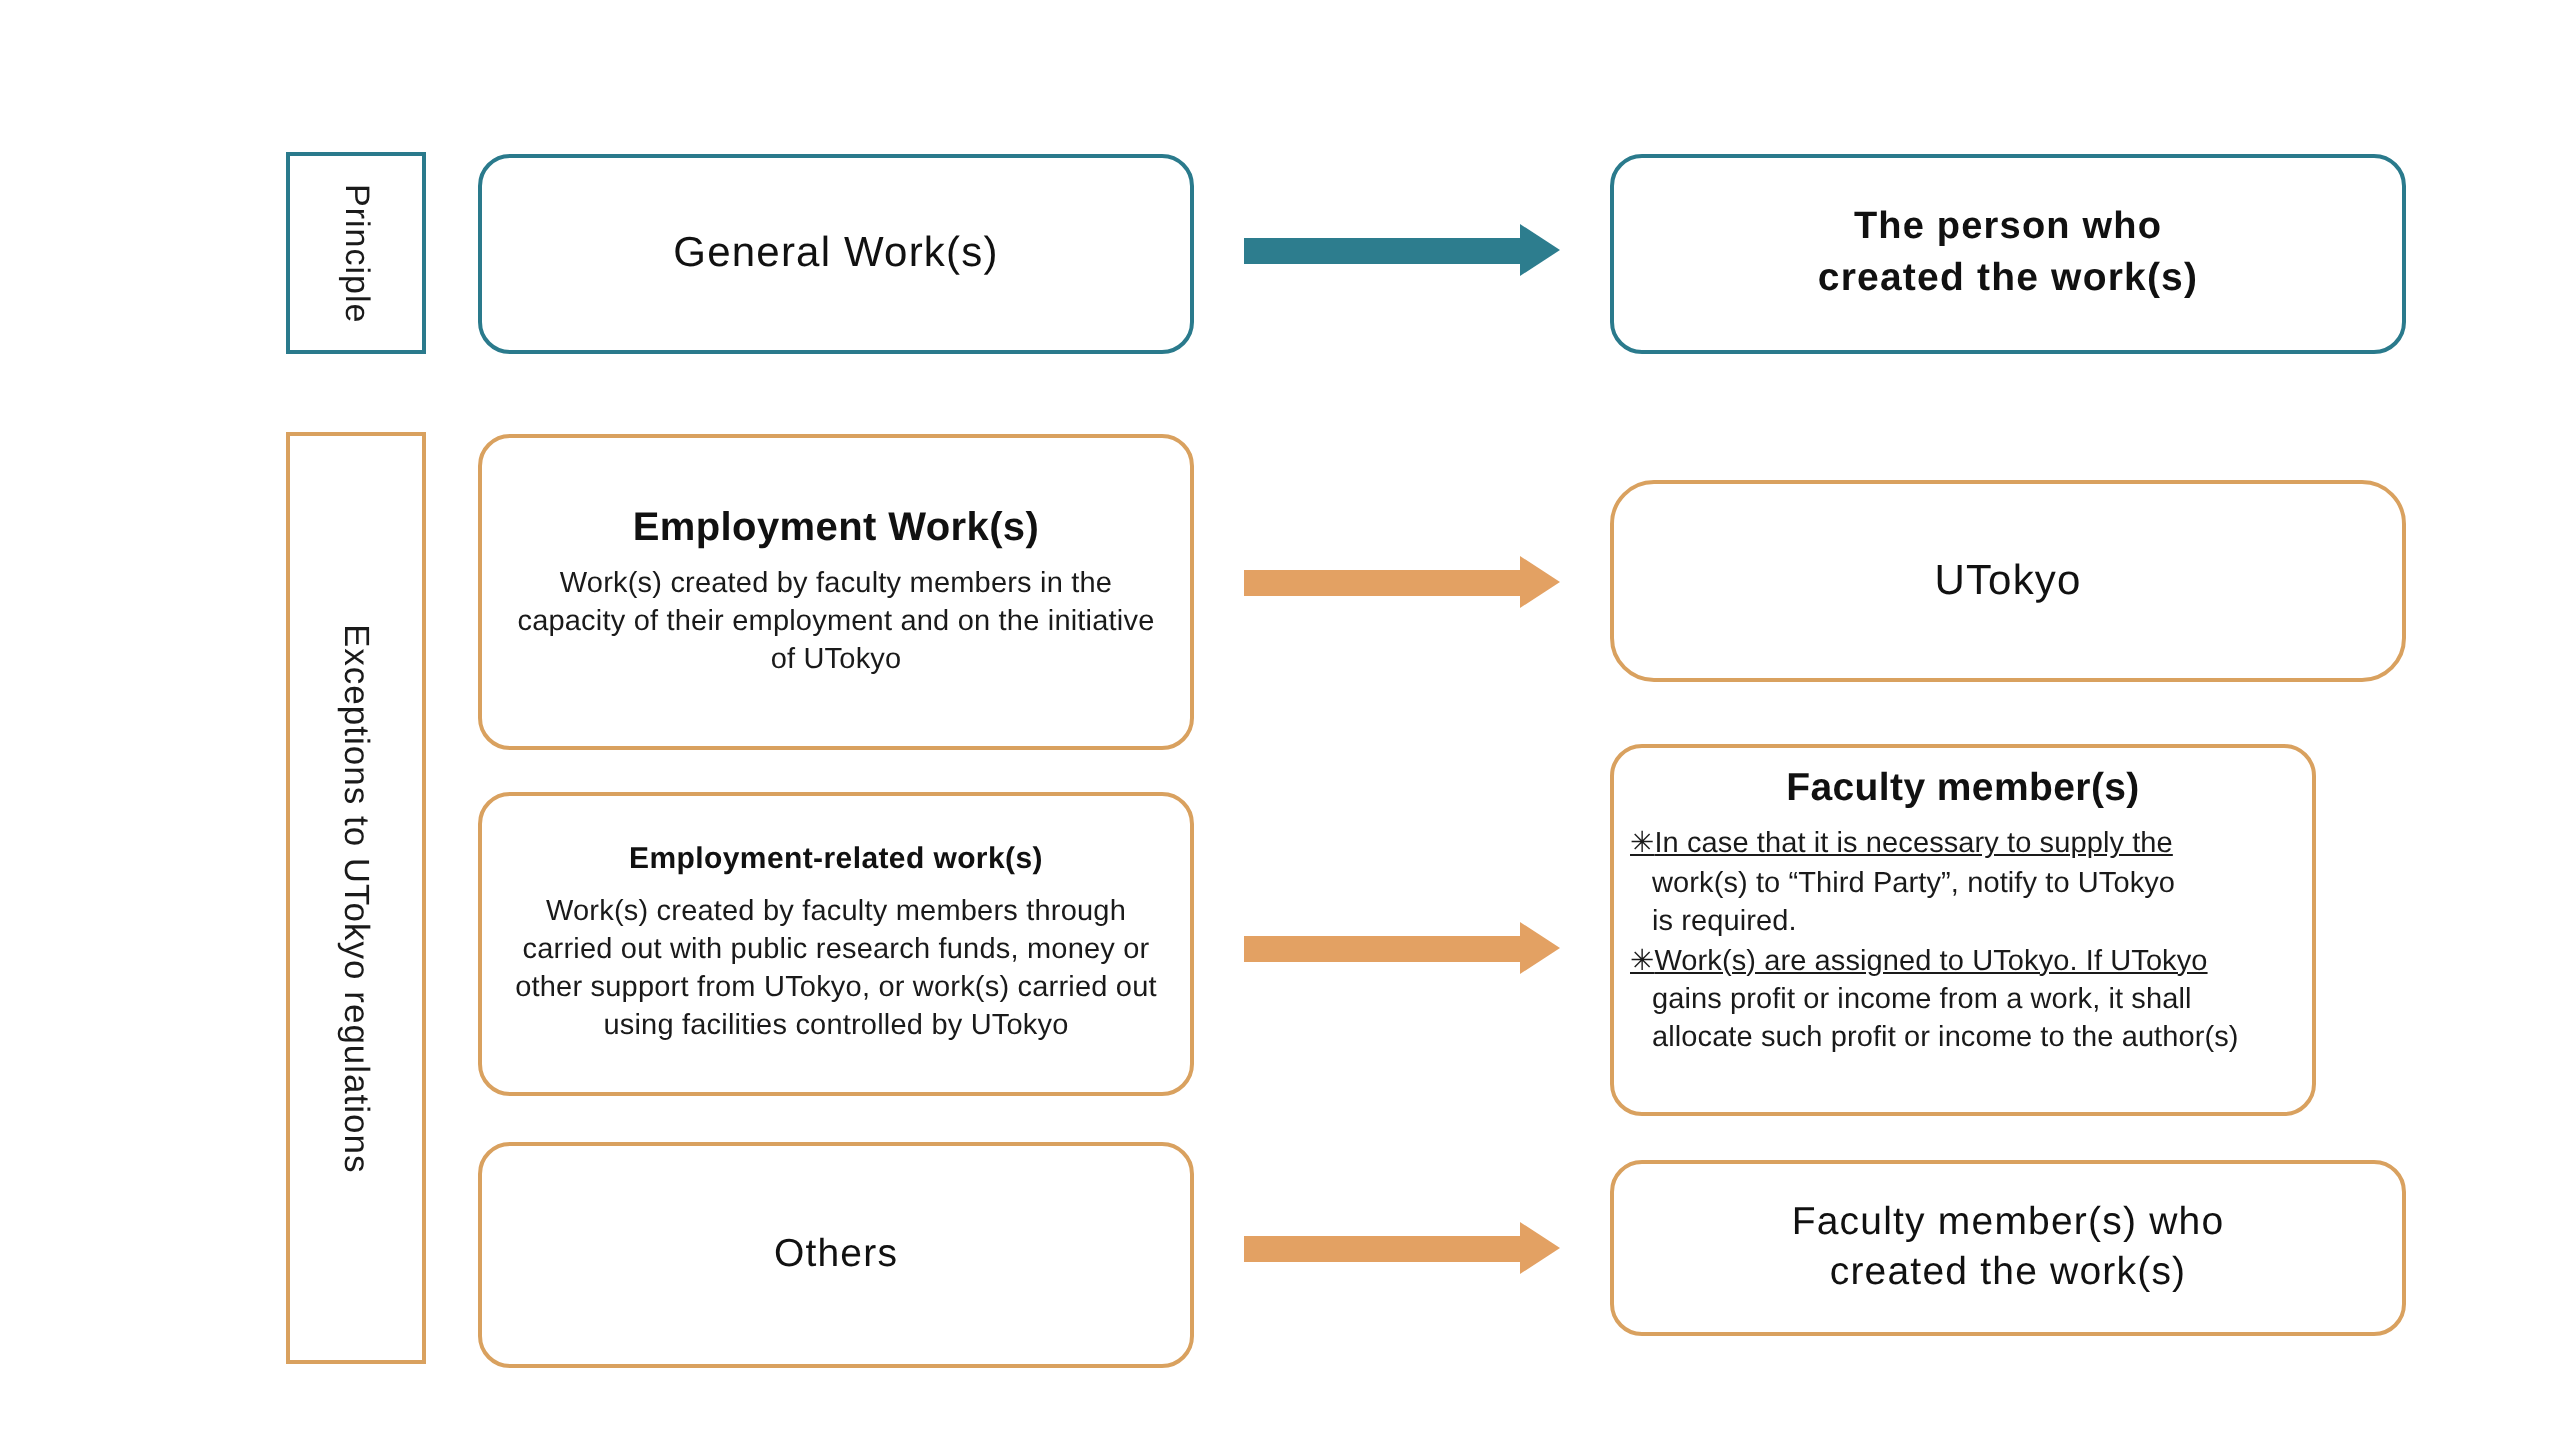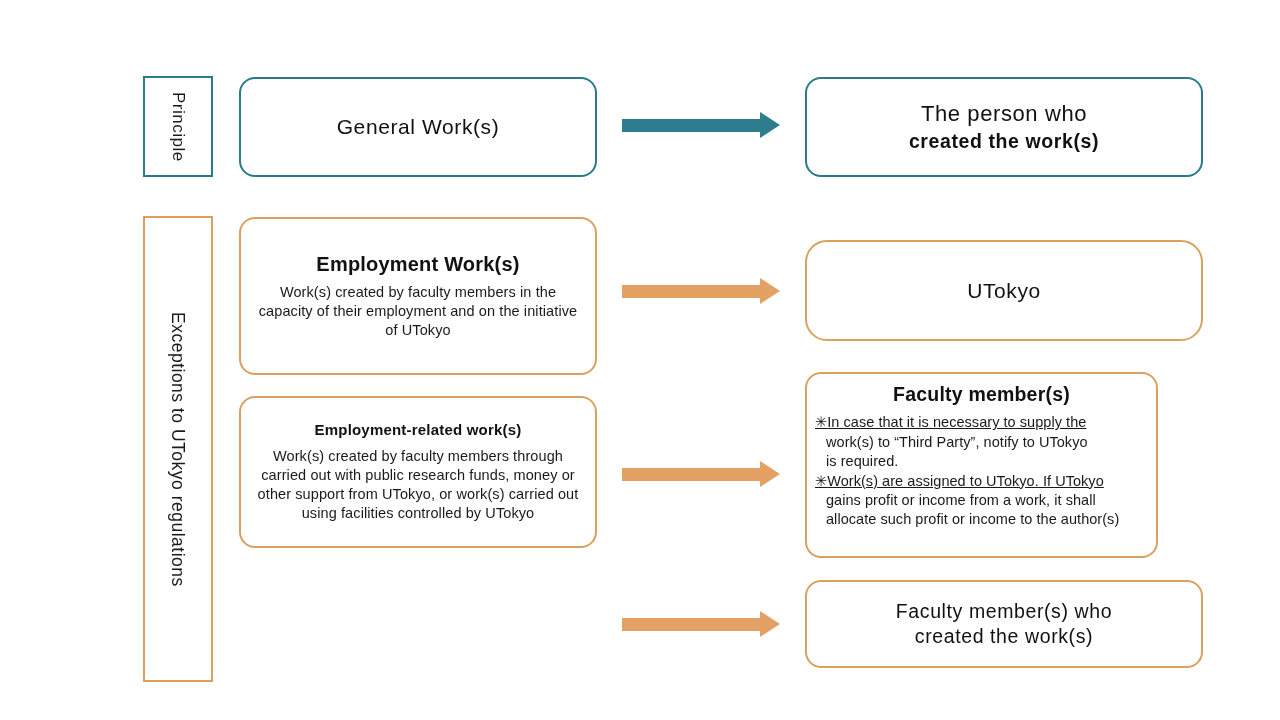--- a/index.html
+++ b/index.html
@@ -120,21 +120,21 @@
   <div class="box rounded teal" style="left:239px; top:77px; width:358px; height:100px;">
     <div class="title-lg" style="font-size:21px;">General Work(s)</div>
   </div>
 
   <div class="arrow" style="left:622px; top:112px; width:158px; height:26px;">
     <div class="shaft" style="background:#2d7d8e;"></div>
     <div class="head" style="border-left:20px solid #2d7d8e;"></div>
   </div>
 
   <div class="box rounded teal" style="left:805px; top:77px; width:398px; height:100px;">
-    <div class="title-lg" style="font-weight:400; font-size:22px;">The person who</div>
+    <div class="title-lg" style="font-weight:700; font-size:19px;">The person who</div>
     <div class="title-lg" style="font-weight:600; font-size:19.5px;">created the work(s)</div>
   </div>
 
   <div class="box rounded orange" style="left:239px; top:217px; width:358px; height:158px;">
     <div class="title-md" style="font-size:20px;">Employment Work(s)</div>
     <div class="body-sm" style="padding:0 14px;">Work(s) created by faculty members in the capacity of their employment and on the initiative of UTokyo</div>
   </div>
 
   <div class="arrow" style="left:622px; top:278px; width:158px; height:26px;">
     <div class="shaft" style="background:#e3a163;"></div>
@@ -160,20 +160,23 @@
     <div class="notes">
       <span class="note-line"><span>✳</span><span>In case that it is necessary to supply the</span></span>
       <span class="note-ind">work(s) to “Third Party”, notify to UTokyo</span>
       <span class="note-ind">is required.</span>
       <span class="note-line"><span>✳</span><span>Work(s) are assigned to UTokyo. If UTokyo</span></span>
       <span class="note-ind">gains profit or income from a work, it shall</span>
       <span class="note-ind">allocate such profit or income to the author(s)</span>
     </div>
   </div>
 
+  <div class="box rounded orange" style="left:239px; top:571px; width:358px; height:113px;">
+    <div class="title-lg" style="font-size:19.5px;">Others</div>
+  </div>
 
   <div class="arrow" style="left:622px; top:611px; width:158px; height:26px;">
     <div class="shaft" style="background:#e3a163;"></div>
     <div class="head" style="border-left:20px solid #e3a163;"></div>
   </div>
 
   <div class="box rounded orange" style="left:805px; top:580px; width:398px; height:88px;">
     <div class="title-lg" style="font-size:19.5px;">Faculty member(s) who</div>
     <div class="title-lg" style="font-size:19.5px;">created the work(s)</div>
   </div>

